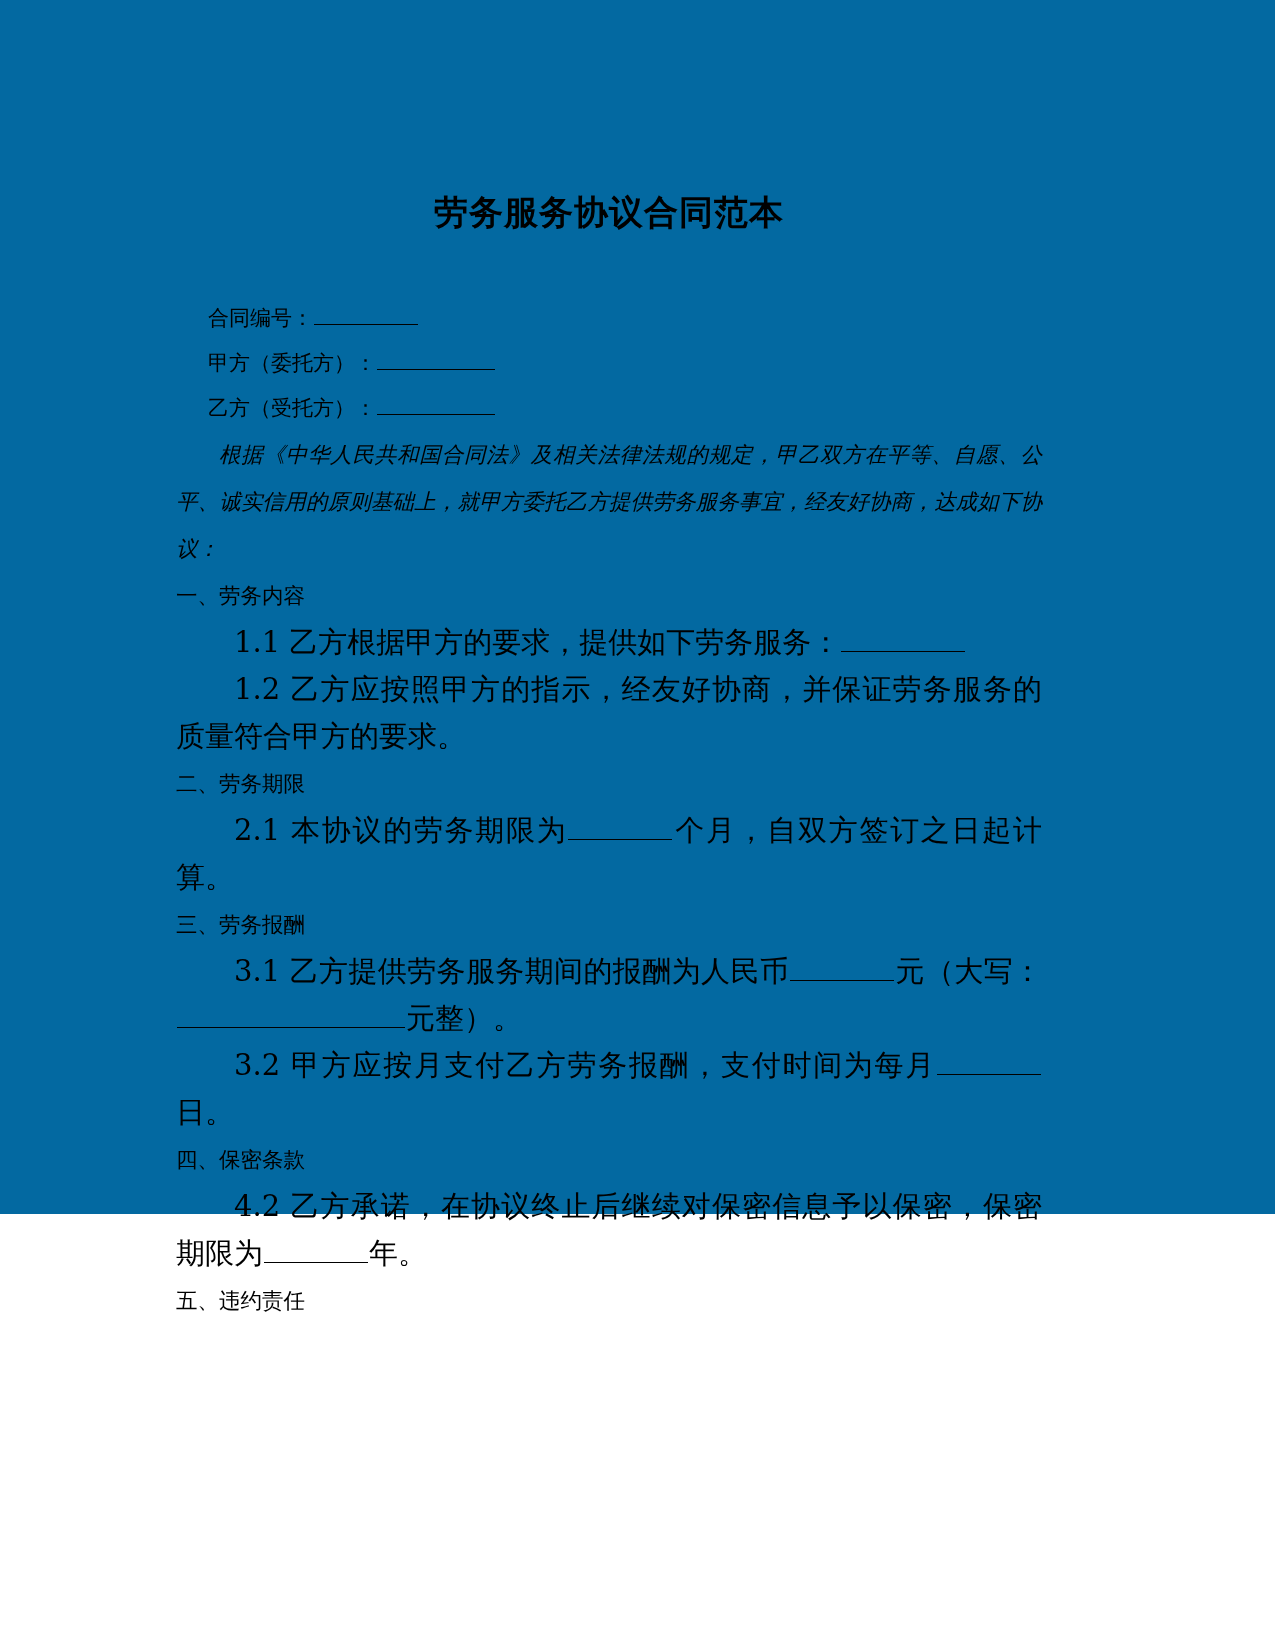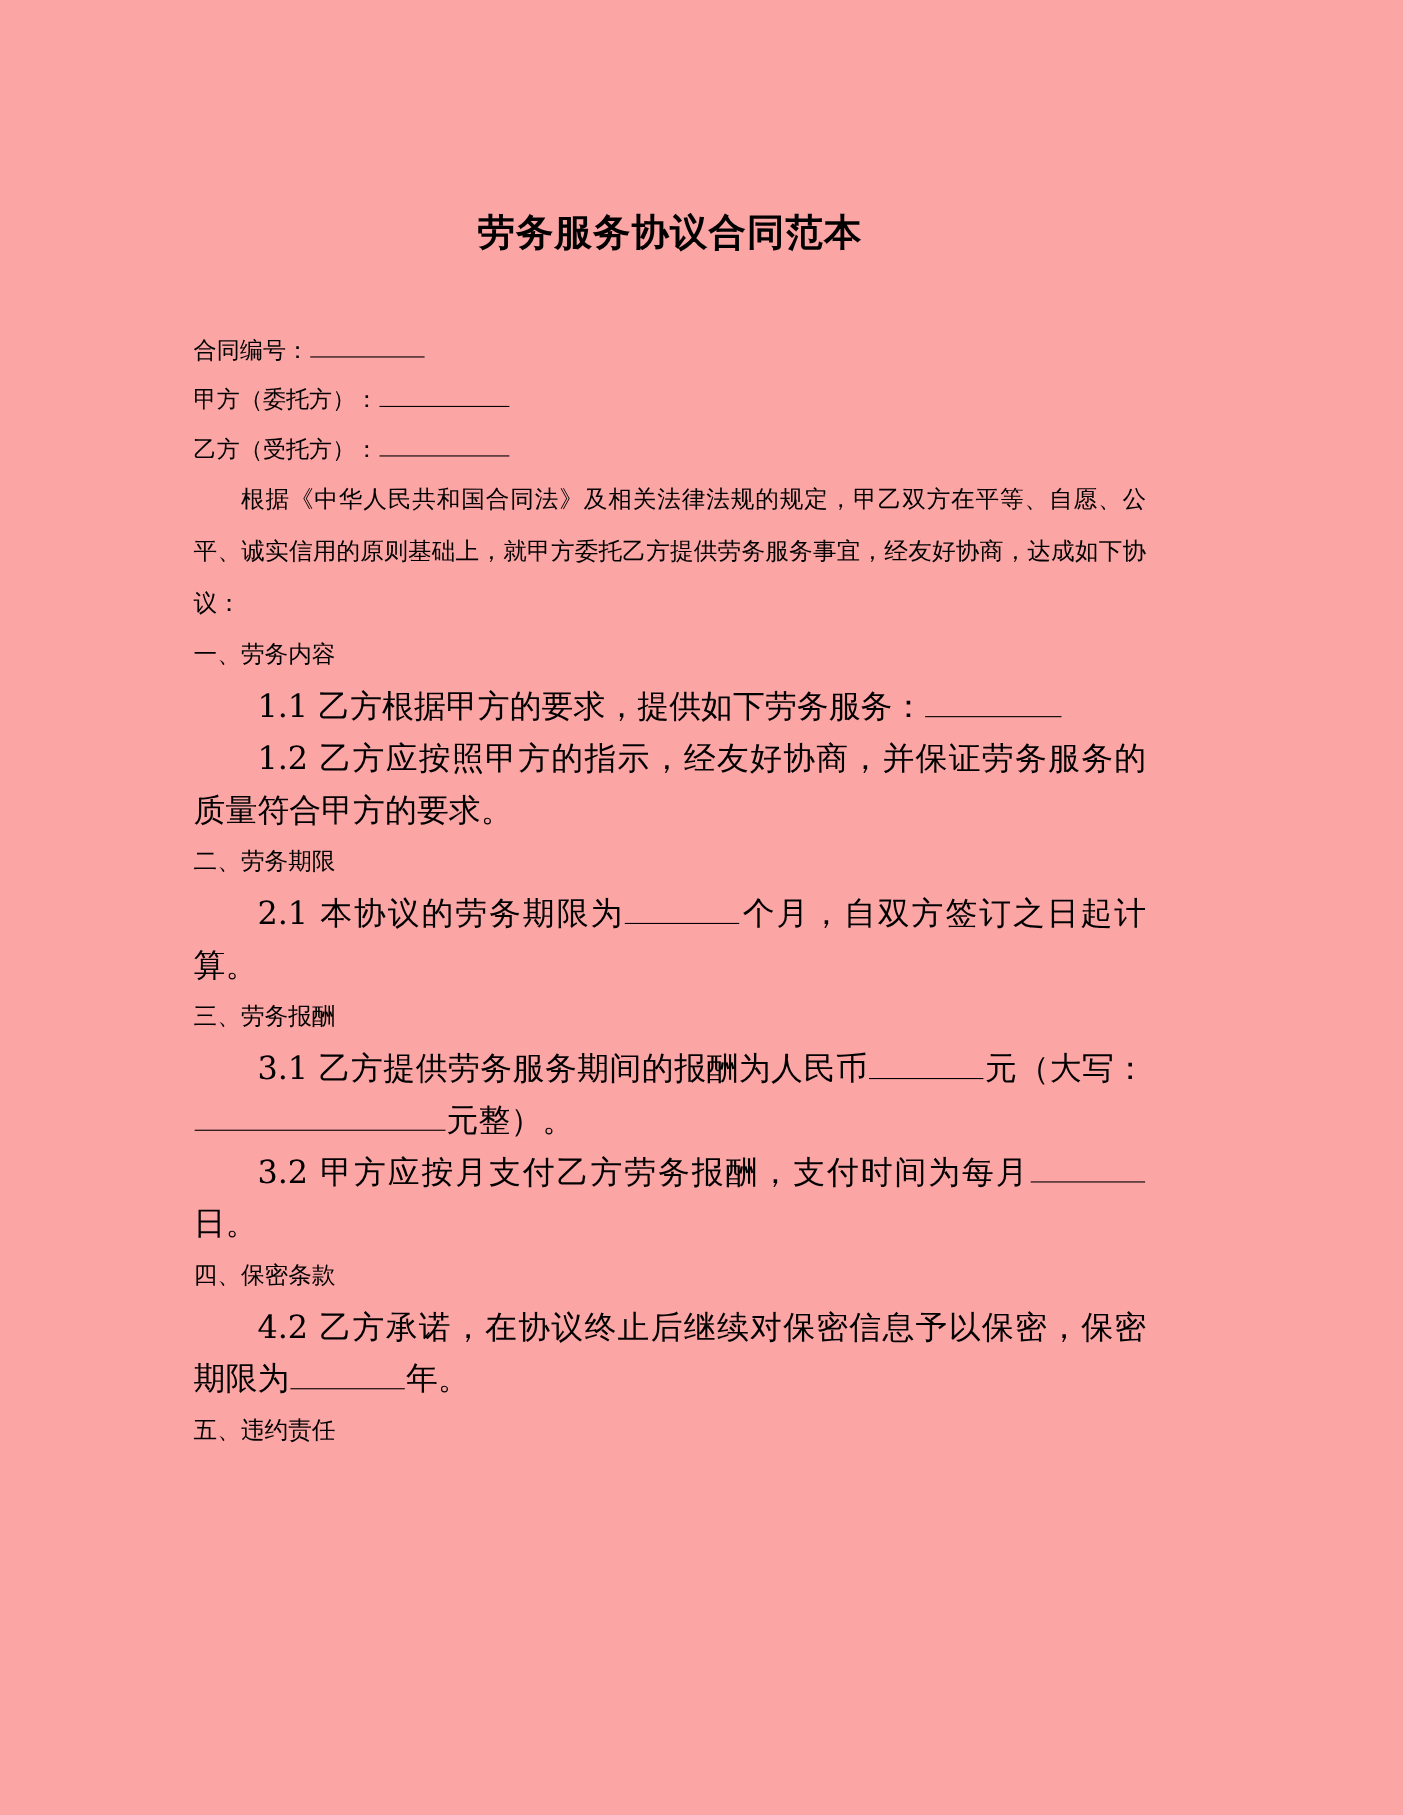--- a/index.html
+++ b/index.html
@@ -14,22 +14,22 @@
     font-family: "DejaVu Serif", "Liberation Serif", serif;
     color: #000000;
     overflow: hidden;
   }
 
   .page {
     position: absolute;
     left: 0;
     top: 0;
     width: 1275px;
-    height: 1650px;
-    background: #fca5a5;
+    height: 1214px;
+    background: #0369a1;
   }
 
   .content {
     position: absolute;
     left: 176px;
     top: 0;
     width: 866px;
   }
 
   .doc-title {
@@ -38,40 +38,42 @@
     font-weight: bold;
     letter-spacing: 1px;
     margin-top: 190px;
     margin-bottom: 0;
     line-height: 1.3;
     font-family: "DejaVu Sans", "Liberation Sans", sans-serif;
   }
 
   .header-block {
     margin-top: 62px;
+    margin-left: 32px;
   }
 
   .line {
     font-size: 21px;
     line-height: 44px;
     white-space: pre-wrap;
     word-break: break-all;
   }
 
   .line.head {
     line-height: 45px;
   }
 
   .para {
     font-size: 21.5px;
     line-height: 47px;
     text-align: justify;
     text-justify: inter-character;
     word-break: break-all;
     margin: 0;
+    font-style: italic;
   }
 
   .indent2 {
     text-indent: 2em;
   }
 
   .section-title {
     font-size: 21.5px;
     line-height: 47px;
     margin: 0;

